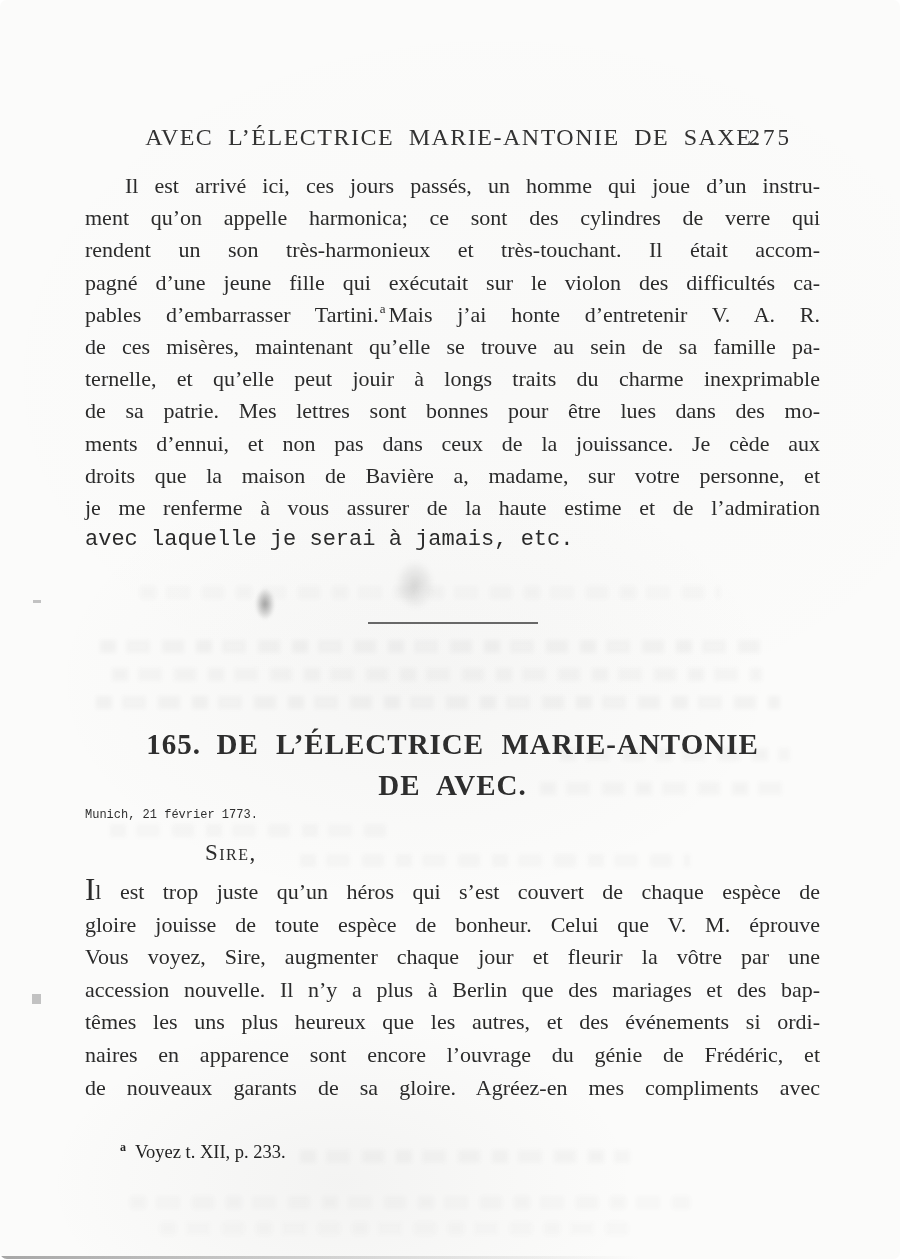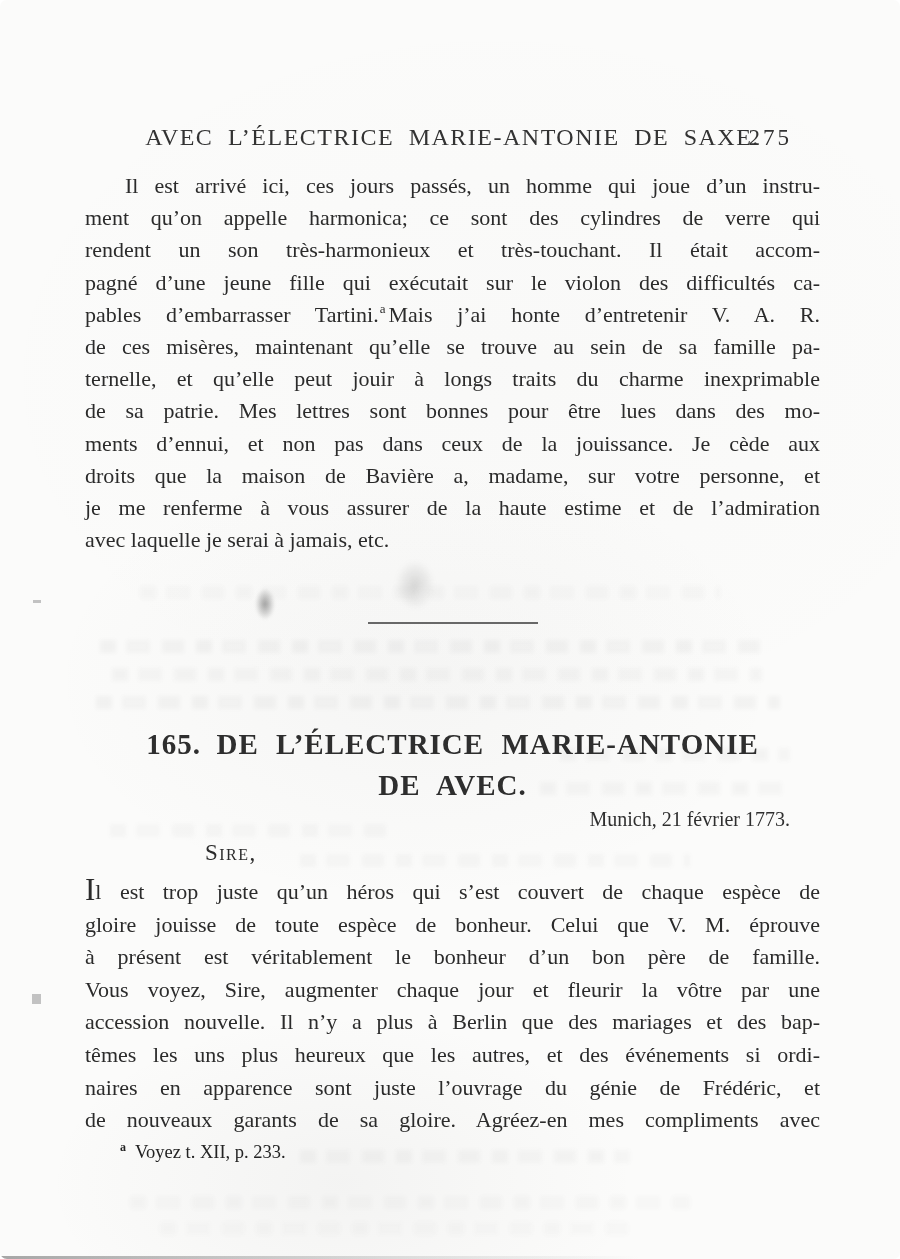--- a/index.html
+++ b/index.html
@@ -16,36 +16,36 @@
   }
   .running-header {
     position:absolute; top:124px; left:85px; width:735px; height:32px;
     text-align:center; font-size:24px; letter-spacing:1.5px; word-spacing:7px; color:#333;
   }
   .rh-page { position:absolute; right:28px; top:1px; font-size:23px; letter-spacing:3px; }
   .para { position:absolute; left:85px; width:735px; font-size:22px; }
   #para-164 { top:170px; line-height:32.2px; }
   #para-165 { top:876px; line-height:32.6px; }
   .line { text-align:justify; text-align-last:justify; }
-  .line.last { text-align-last:left; }
+  .line.last { text-align-last:left;font-family:Liberation Mono, monospace; }
   .line.indent { text-indent:40px; }
   sup.fn-ref { font-size:13px; line-height:0; margin:0 3px 0 1px; }
   .initial { font-size:31px; line-height:0; vertical-align:-1px; }
   .divider {
     position:absolute; top:622px; left:368px; width:170px; height:0;
     border:none; border-top:2px solid #4f4f4f; margin:0; opacity:.85;
   }
   .letter-heading {
     position:absolute; top:728px; left:85px; width:735px; margin:0;
     text-align:center; font-size:29px; font-weight:bold; letter-spacing:1px;
     word-spacing:9px; color:#2e2e2e;
   }
   .hl1,.hl2 { display:block;text-align:center; }
   .hl2 { margin-top:8px; }
-  .dateline { position:absolute; top:808px; left:85px; width:705px; text-align:right; font-size:20px; color:#2f2f2f; }
+  .dateline { position:absolute; top:808px; left:85px; width:705px; text-align:left; font-size:12px; color:#2f2f2f;font-family:Liberation Mono, monospace; }
   .salutation { position:absolute; top:840px; left:205px; font-size:23px; font-variant:small-caps; letter-spacing:1.5px; }
   .footnote { position:absolute; top:1142px; left:120px; font-size:18.5px; color:#232323; }
   .footnote sup { font-size:12px; line-height:0; margin-right:9px; font-weight:bold; }
   
   .ghost {
     position:absolute; height:13px; filter:blur(2px);
     background:repeating-linear-gradient(90deg,
       rgba(110,110,110,.13) 0 16px, transparent 16px 26px,
       rgba(110,110,110,.10) 26px 50px, transparent 50px 62px,
       rgba(110,110,110,.12) 62px 84px, transparent 84px 96px);
@@ -112,25 +112,24 @@
     <span class="hl1">165. DE L’ÉLECTRICE MARIE-ANTONIE</span>
     <span class="hl2">DE AVEC.</span>
   </h1>
 
   <div class="dateline">Munich, 21 février 1773.</div>
   <div class="salutation">Sire,</div>
 
   <section class="para" id="para-165">
       <div class="line"><span class="initial">I</span>l est trop juste qu’un héros qui s’est couvert de chaque espèce de</div>
       <div class="line">gloire jouisse de toute espèce de bonheur. Celui que V. M. éprouve</div>
-      <div class="line">à présent est véritablement le bonheur d’un bon père de famille.</div>
       <div class="line">Vous voyez, Sire, augmenter chaque jour et fleurir la vôtre par une</div>
       <div class="line">accession nouvelle. Il n’y a plus à Berlin que des mariages et des bap-</div>
       <div class="line">têmes les uns plus heureux que les autres, et des événements si ordi-</div>
-      <div class="line">naires en apparence sont juste l’ouvrage du génie de Frédéric, et</div>
+      <div class="line">naires en apparence sont encore l’ouvrage du génie de Frédéric, et</div>
       <div class="line">de nouveaux garants de sa gloire. Agréez-en mes compliments avec</div>
     </section>
 
   <div class="footnote">
     <sup>a</sup><span>Voyez t. XII, p. 233.</span>
   </div>
 
   <div class="margin-tick" style="top:600px;left:33px;width:8px;height:3px"></div>
   <div class="margin-tick" style="top:994px;left:32px;width:9px;height:10px"></div>
   <div class="bottom-edge"></div>

